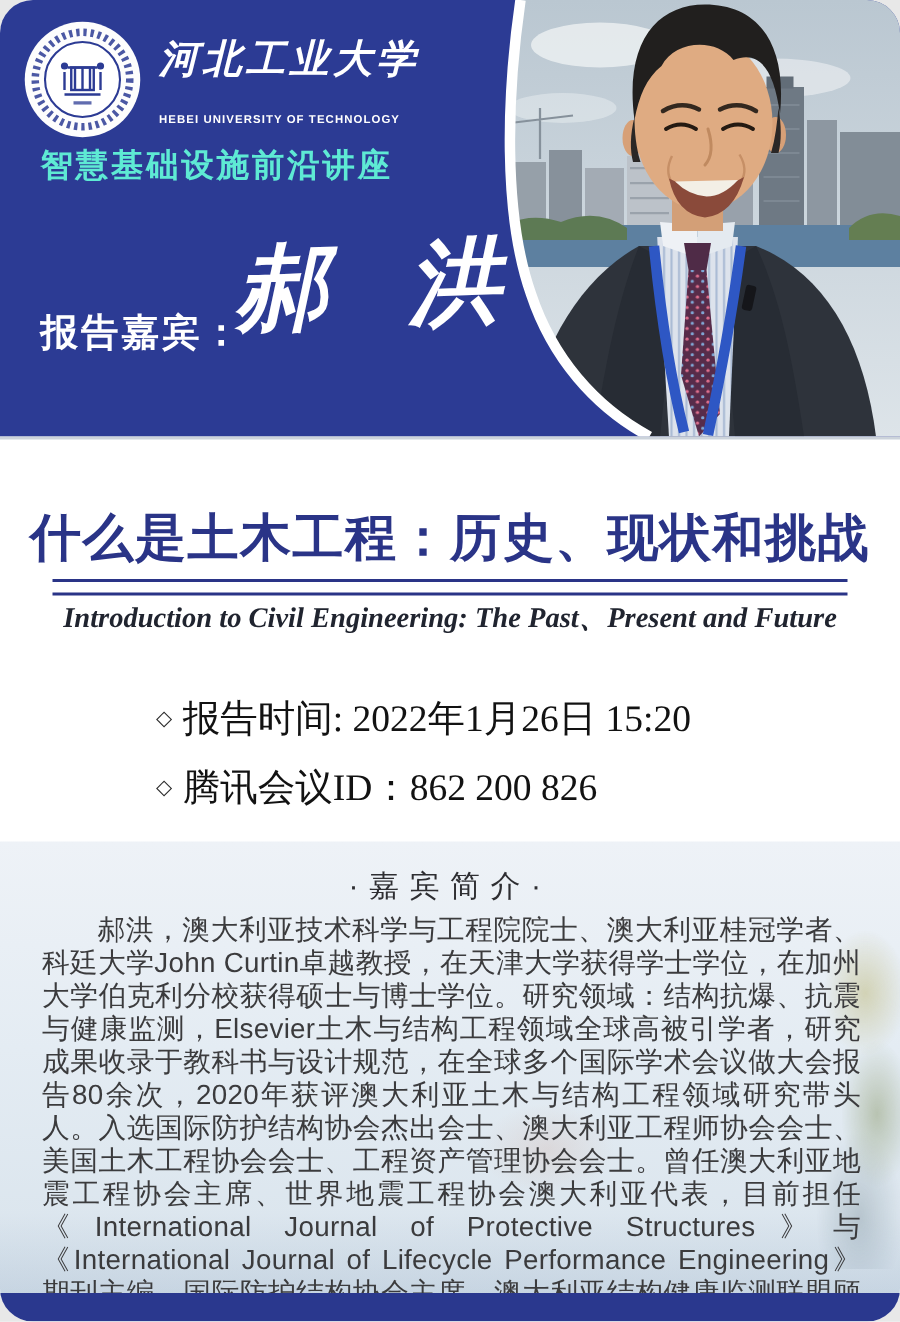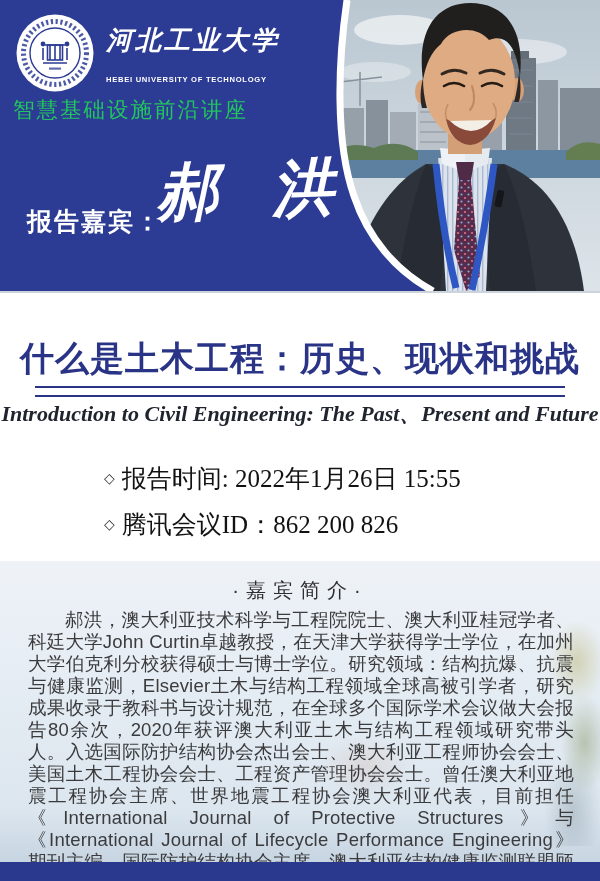--- a/index.html
+++ b/index.html
@@ -1,34 +1,35 @@
 <!DOCTYPE html>
 <html><head>
 <meta charset="utf-8">
 <style>
   html,body{margin:0;padding:0;background:#e8e8e8;}
   .poster{
     position:relative;width:600px;height:881px;margin:0 auto;
     background:#ffffff;overflow:hidden;
     font-family:"Liberation Sans",sans-serif;
+    border-radius:22px;
   }
   
   .top{position:absolute;left:0;top:0;width:600px;height:291px;background:#2c3b94;}
   .header-shadow{position:absolute;left:0;top:291px;width:600px;height:2px;background:#ccd3db;}
   .photo-wrap{position:absolute;right:0;top:0;width:270px;height:291px;}
   .brand{position:absolute;left:16px;top:14px;display:flex;align-items:flex-start;}
   .logo{width:78px;height:78px;flex:0 0 auto;}
   .brand-text{margin-left:12px;padding-top:12px;}
   .uni-cn{
     color:#fff;font-family:"DejaVu Serif",serif;font-weight:700;font-style:italic;
     font-size:26px;letter-spacing:3px;line-height:1.1;white-space:nowrap;
   }
   .uni-en{color:#fff;font-size:7.6px;font-weight:700;letter-spacing:0.72px;margin-top:20px;white-space:nowrap;}
   .series{
-    position:absolute;left:13px;top:95px;color:#22c55e;font-size:21.5px;font-weight:400;
+    position:absolute;left:27px;top:95px;color:#5eead4;font-size:21.5px;font-weight:700;
     letter-spacing:2px;white-space:nowrap;
   }
   .speaker-label{
     position:absolute;left:27px;top:192px;color:#fff;font-size:25px;font-weight:600;
     letter-spacing:2px;white-space:nowrap;margin-top:13px;
   }
   .speaker-name{
     position:absolute;left:156px;top:148px;color:#fff;font-size:62px;font-weight:700;
     font-family:"DejaVu Serif",serif;font-style:italic;letter-spacing:16px;
     transform:rotate(-2deg);white-space:nowrap;
@@ -37,21 +38,21 @@
   .title-cn{
     position:absolute;left:0;top:336px;width:600px;text-align:center;margin:0;
     color:#2a3487;font-size:34px;font-weight:800;letter-spacing:1px;white-space:nowrap;
   }
   .title-underline{
     position:absolute;left:35px;top:386px;width:530px;height:7px;
     border-top:2px solid #2a3487;border-bottom:2px solid #2a3487;
   }
   .title-en{
     position:absolute;left:0;top:399px;width:600px;text-align:center;
-    color:#20242f;font-size:22px;font-style:italic;font-weight:600;
+    color:#20242f;font-size:19px;font-style:italic;font-weight:600;
     font-family:"Liberation Serif",serif;white-space:nowrap;
   }
   
   .meeting{position:absolute;left:104px;top:462px;}
   .meeting-line{
     display:flex;align-items:center;margin-bottom:13px;
     font-family:"Liberation Serif",serif;font-size:25px;color:#121212;
     font-weight:500;white-space:nowrap;
   }
   .meeting-bullet{font-size:14px;margin-right:7px;color:#2a2a2a;}
@@ -219,21 +220,21 @@
   </header>
   <div class="header-shadow"></div>
 
   <h1 class="title-cn">什么是土木工程：历史、现状和挑战</h1>
   <div class="title-underline"></div>
   <div class="title-en">Introduction to Civil Engineering: The Past、Present and Future</div>
 
   <div class="meeting">
     <div class="meeting-line">
       <span class="meeting-bullet">◇</span>
-      <span>报告时间: 2022年1月26日 15:55</span>
+      <span>报告时间: 2022年1月26日 15:20</span>
     </div>
     <div class="meeting-line">
       <span class="meeting-bullet">◇</span>
       <span>腾讯会议ID：862 200 826</span>
     </div>
   </div>
 
   <section class="bio">
     <div class="bio-bg-tree"></div>
     <div class="bio-bg-warm"></div>

